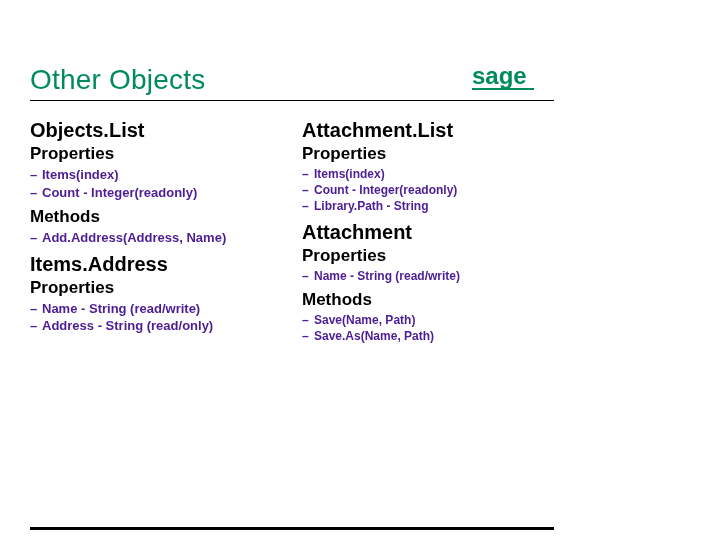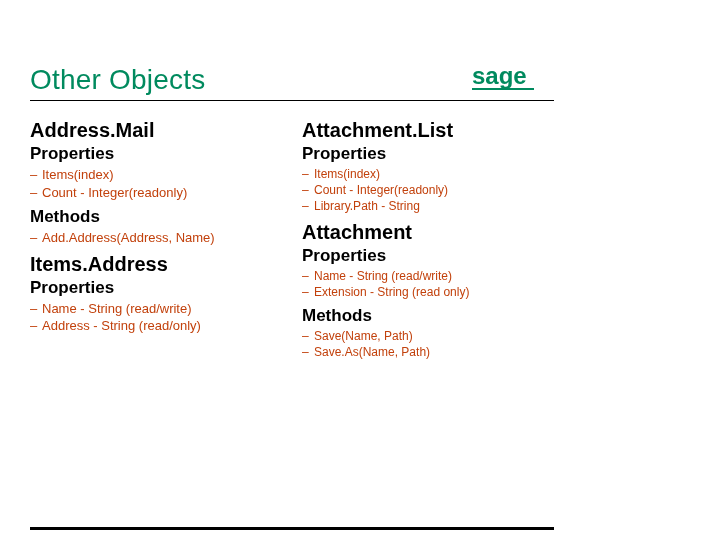--- a/index.html
+++ b/index.html
@@ -63,24 +63,25 @@
   .h2.bold {
     font-weight: 700;
   }
   ul.items {
     list-style: none;
     padding: 0;
     margin: 2px 0 6px 0;
   }
   ul.items li {
     font-size: 13px;
-    color: #c2410c;
+    color: #4c1d95;
     line-height: 1.35;
     padding-left: 12px;
     position: relative;
+    font-weight: bold;
   }
   ul.items li::before {
     content: "–";
     position: absolute;
     left: 0;
     top: 0;
   }
   .right ul.items li {
     font-size: 12px;
   }
@@ -106,21 +107,21 @@
       </svg>
     </div>
   </div>
 
   <div class="underline"></div>
 
   <div class="columns">
 
     <div class="col left">
 
-      <div class="h1">Address.Mail</div>
+      <div class="h1">Objects.List</div>
       <div class="h2">Properties</div>
       <ul class="items">
         <li>Items(index)</li>
         <li>Count - Integer(readonly)</li>
       </ul>
       <div class="h2 bold">Methods</div>
       <ul class="items">
         <li>Add.Address(Address, Name)</li>
       </ul>
 
@@ -140,21 +141,20 @@
       <ul class="items">
         <li>Items(index)</li>
         <li>Count - Integer(readonly)</li>
         <li>Library.Path - String</li>
       </ul>
 
       <div class="h1">Attachment</div>
       <div class="h2">Properties</div>
       <ul class="items">
         <li>Name - String (read/write)</li>
-        <li>Extension - String (read only)</li>
       </ul>
       <div class="h2">Methods</div>
       <ul class="items">
         <li>Save(Name, Path)</li>
         <li>Save.As(Name, Path)</li>
       </ul>
 
     </div>
 
   </div>

